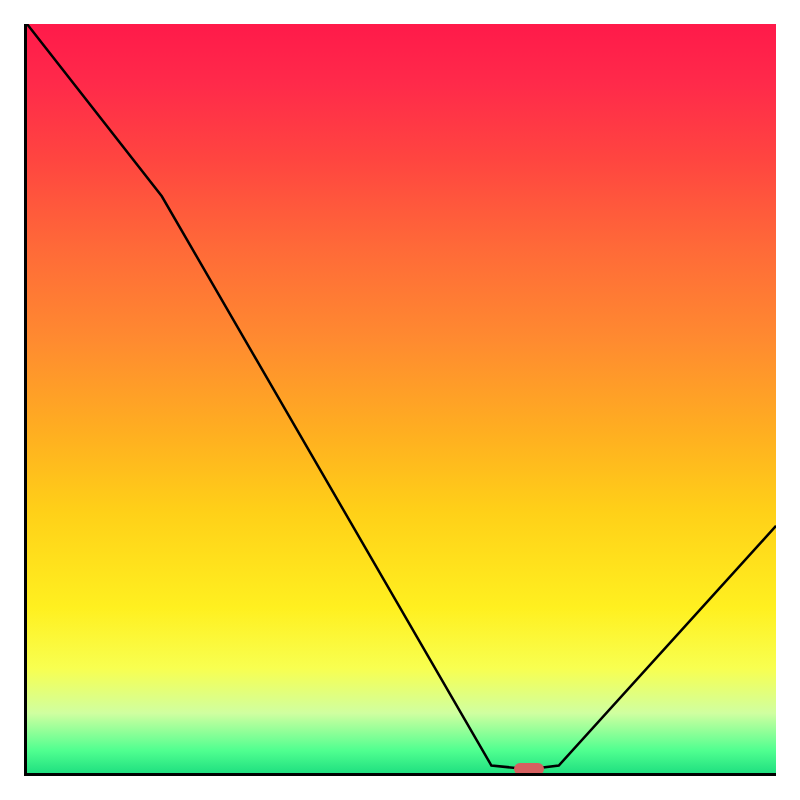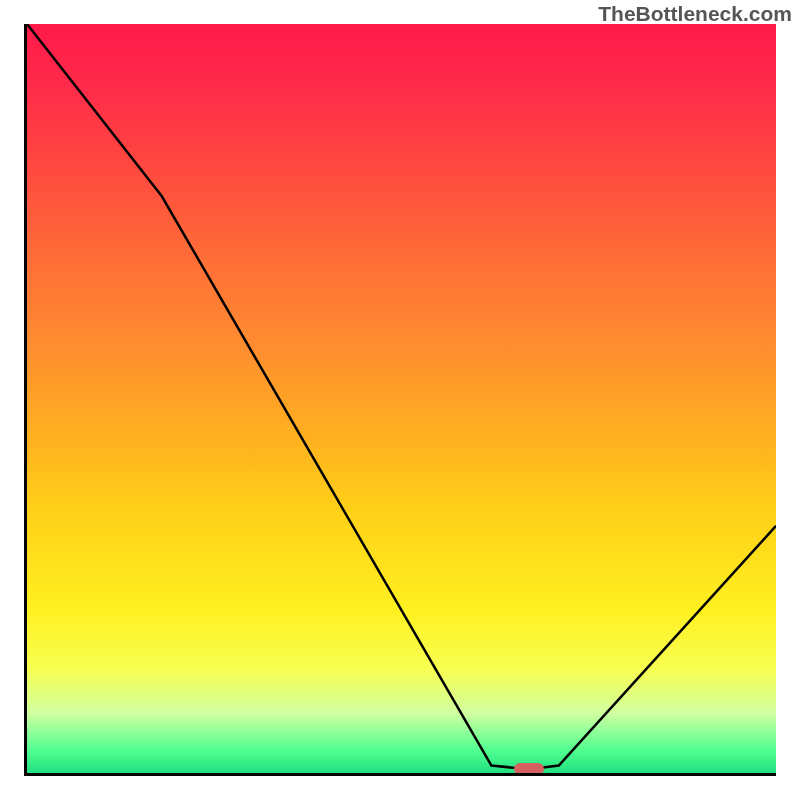--- a/index.html
+++ b/index.html
@@ -74,21 +74,20 @@
   .marker {
     position: absolute;
     background: #d66060;
     border-radius: 6px;
   }
 </style>
 </head>
 <body>
 
 <div class="container">
-  <div class="watermark">TheBottleneck.com</div>
 
   <div class="plot-area">
     <div class="gradient-bg"></div>
 
     <svg class="curve-svg" viewBox="0 0 749 749" preserveAspectRatio="none">
       <path id="curve-path" d="M 0 0 L 134.82 172.26999999999998 L 464.38 741.51 L 501.83000000000004 745.255 L 531.79 741.51 L 749 501.83" stroke="#000" stroke-width="2.5" fill="none"></path>
     </svg>
 
     <div class="marker" id="marker" style="left: 486.83px; top: 739.255px; width: 30px; height: 12px;"></div>
   </div>

